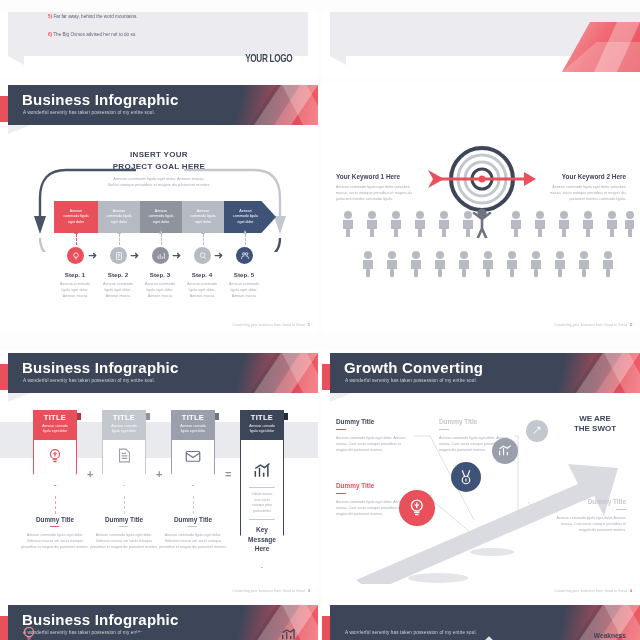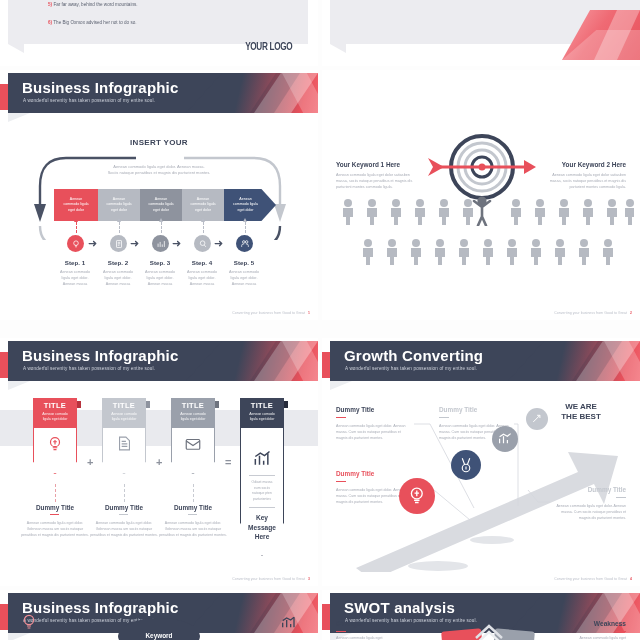--- a/index.html
+++ b/index.html
@@ -1,19 +1,19 @@
 <!DOCTYPE html>
 <html><head>
 <meta charset="utf-8">
 <style>
   * { box-sizing: border-box; margin:0; padding:0; }
   html,body{ width:640px; height:640px; background:#ffffff; overflow:hidden;
     font-family:"Liberation Sans", sans-serif; }
   .grid{ position:relative; width:640px; height:640px; background:#fdfdfd; }
-  .slide{ position:absolute; background:#ffffff; overflow:hidden; }
+  .slide{ position:absolute; background:#ffffff; overflow:hidden;margin-top:12px; }
   .sl-c0{ left:0; width:318px; }
   .sl-c1{ left:322px; width:318px; }
 
   
   .hdr{ position:absolute; left:0; top:0; width:100%; height:46px; }
   .hdr-bar{ position:absolute; left:8px; right:0; top:3px; height:40px;
     background:#3d4559; }
   .hdr-red{ position:absolute; left:0; top:14px; width:16px; height:26px;
     background:#e8505b; }
   .hdr-gfx{ position:absolute; right:0; top:3px; width:118px; height:40px; overflow:hidden; }
@@ -155,20 +155,21 @@
           <i class="g3"></i>
           <i class="g4"></i>
       </div>
       <div class="hdr-skew"></div>
       <div class="hdr-fold"></div>
       <div class="h-title">Business Infographic</div>
       <div class="h-sub">A wonderful serenity has taken possession of my entire soul.</div>
     </div>
 
     <div class="pg-title" style="top:68px;">INSERT YOUR</div>
+    <div class="pg-title" style="top:80px;">PROJECT GOAL HERE</div>
     <div class="pg-desc" style="top:94px;white-space:pre-line;">Aenean commodo ligula eget dolor. Aenean massa.
 Sociis natoque penatibus et magnis dis parturient montes.</div>
 
     <svg style="position:absolute;left:24px;top:60px;" width="272" height="110">
       <path d="M112,28 L42,28 Q16,28 16,56 L16,78" fill="none" stroke="#4a5265" stroke-width="2.4"></path>
       <path d="M10,74 L16,92 L22,74 Z" fill="#4a5265"></path>
       <path d="M160,28 L230,28 Q256,28 256,56 L256,78" fill="none" stroke="#c3c7ce" stroke-width="2.4"></path>
       <path d="M250,74 L256,92 L262,74 Z" fill="#c3c7ce"></path>
       <path d="M16,96 Q16,118 44,118 L100,118" fill="none" stroke="#c3c7ce" stroke-width="2.4"></path>
       <path d="M256,96 Q256,118 228,118 L172,118" fill="none" stroke="#4a5265" stroke-width="2.4"></path>
@@ -527,22 +528,22 @@
       <div class="h-title">Growth Converting</div>
       <div class="h-sub">A wonderful serenity has taken possession of my entire soul.</div>
     </div>
 
     <svg style="position:absolute;left:24px;top:62px;" width="294" height="172">
       <path d="M10,168 L232,72 L222,52 L272,56 L258,104 L248,84 L26,180 Z" fill="#d9dbe0"></path>
       <ellipse cx="92" cy="166" rx="30" ry="5" fill="#e3e5e9"></ellipse>
       <ellipse cx="146" cy="140" rx="22" ry="4" fill="#e3e5e9"></ellipse>
     </svg>
 
-    <div class="gw-best" style="left:220px;top:64px;width:78px;">
-      <span>WE ARE</span><br><span>THE BEST</span>
+    <div class="gw-best" style="left:234px;top:64px;width:78px;">
+      <span>WE ARE</span><br><span>THE SWOT</span>
     </div>
 
     <div class="gw-t" style="left:14px;top:68px;color:#3d4559;">Dummy Title</div>
     <div class="gw-u" style="left:14px;top:79px;background:#e8505b;"></div>
     <div class="gw-p" style="left:14px;top:85px;">Aenean commodo ligula eget dolor. Aenean massa. Cum sociis natoque penatibus et magnis dis parturient montes.</div>
 
     <div class="gw-t" style="left:117px;top:68px;color:#c3c7ce;">Dummy Title</div>
     <div class="gw-u" style="left:117px;top:79px;background:#c3c7ce;"></div>
     <div class="gw-p" style="left:117px;top:85px;">Aenean commodo ligula eget dolor. Aenean massa. Cum sociis natoque penatibus et magnis dis parturient montes.</div>
 
@@ -623,21 +624,20 @@
       <div class="hdr-red"></div>
       <div class="hdr-bar"></div>
       <div class="hdr-gfx">
         <i class="g1"></i>
           <i class="g2"></i>
           <i class="g3"></i>
           <i class="g4"></i>
       </div>
       <div class="hdr-skew"></div>
       <div class="hdr-fold"></div>
-      <div class="h-title">SWOT analysis</div>
       <div class="h-sub">A wonderful serenity has taken possession of my entire soul.</div>
     </div>
     <div class="sw-t" style="left:14px;top:30px;">Strength</div>
     <div class="sw-u" style="left:14px;top:41px;"></div>
     <div class="sw-p" style="left:14px;top:45px;">Aenean commodo ligula eget</div>
     <div class="sw-t" style="right:14px;top:30px;">Weakness</div>
     <div class="sw-u" style="right:14px;top:41px;"></div>
     <div class="sw-p" style="right:14px;top:45px;text-align:right;">Aenean commodo ligula eget</div>
     <div class="sw-card" style="left:120px;top:40px;width:40px;height:22px;background:#e8505b;transform:rotate(-5deg);"></div>
     <div class="sw-card" style="left:172px;top:40px;width:40px;height:22px;background:#9aa0ab;transform:rotate(5deg);"></div>

